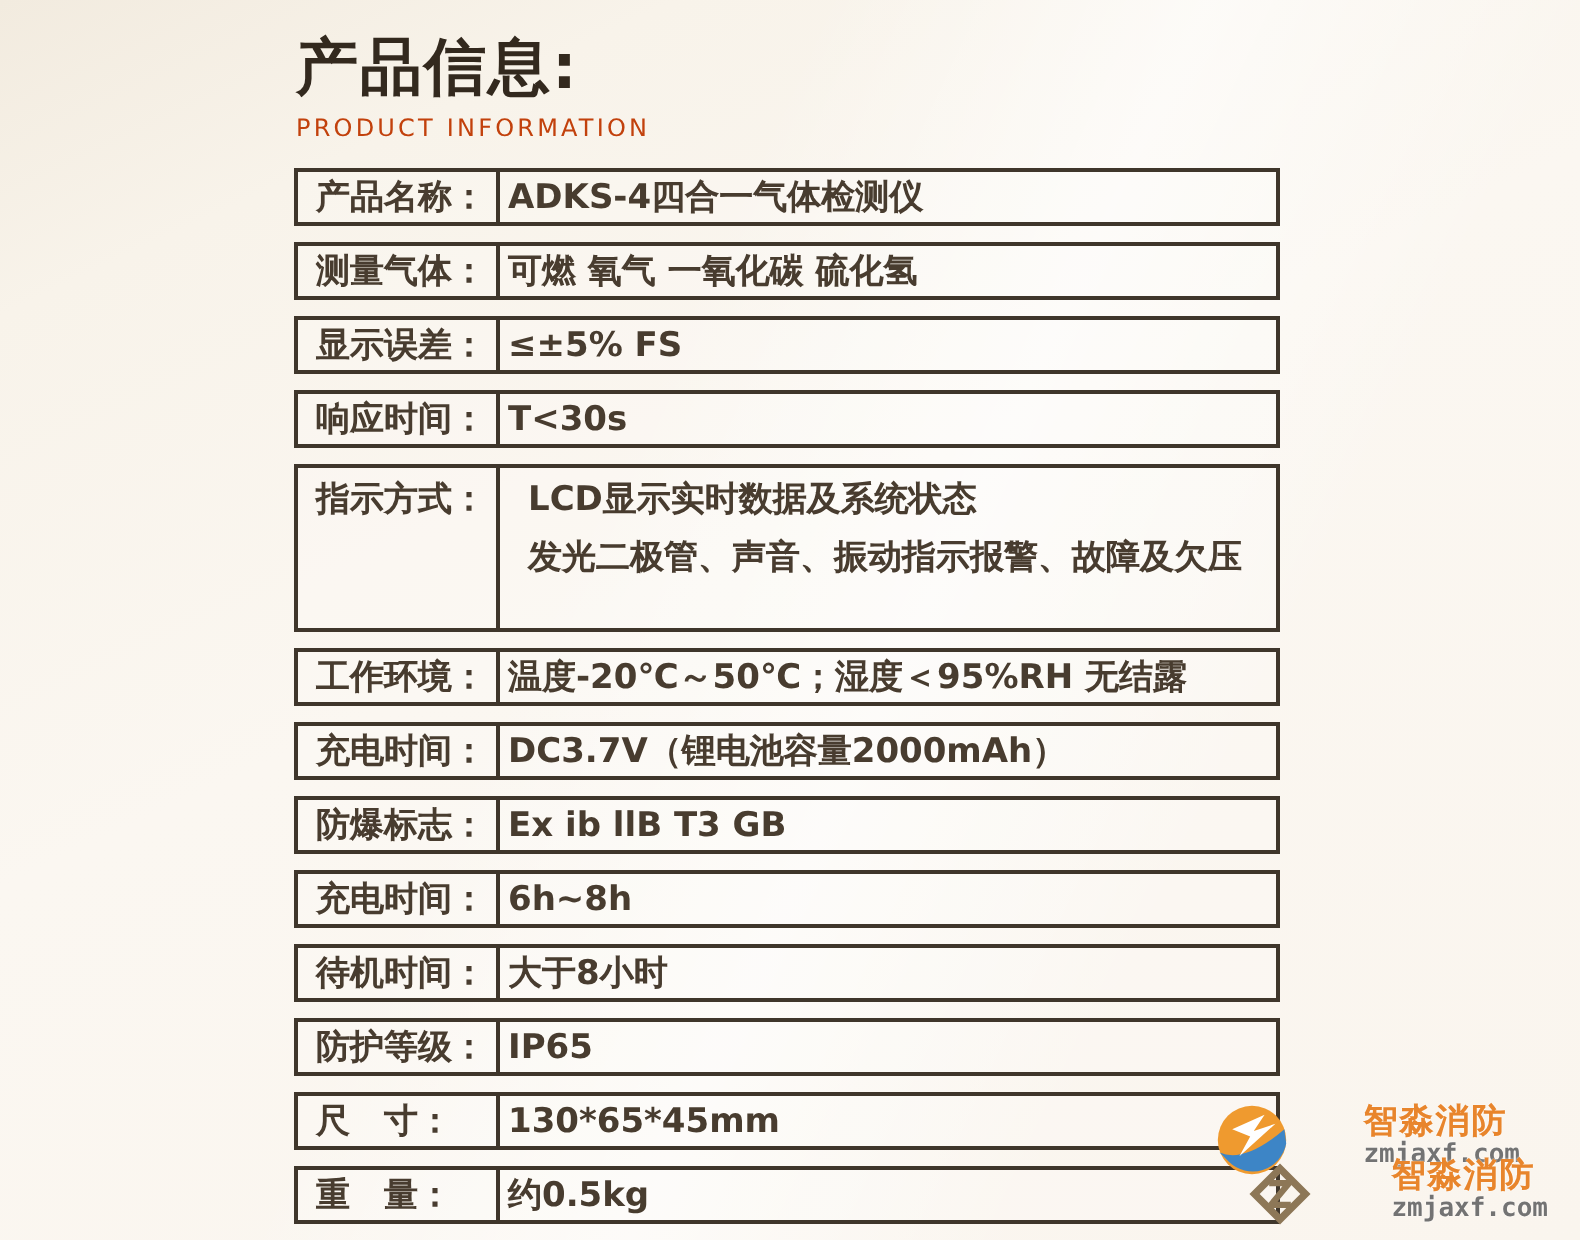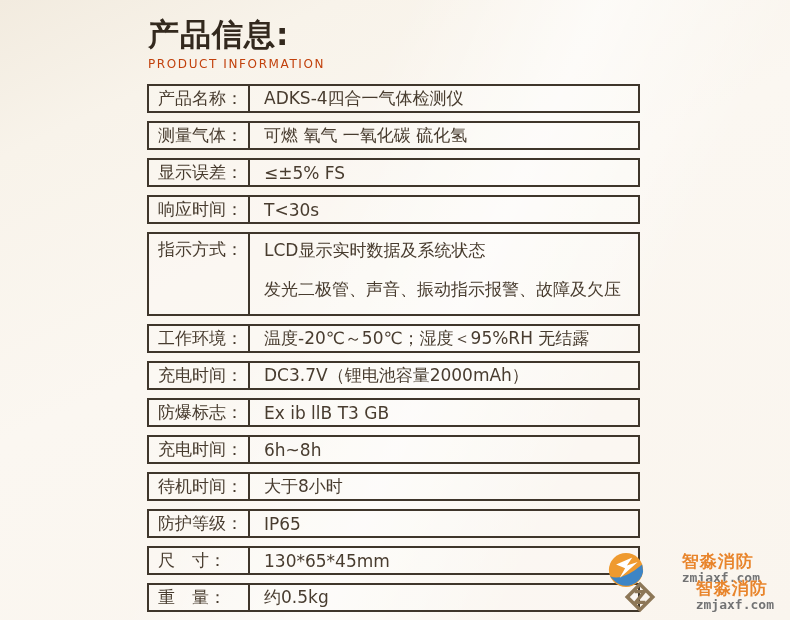--- a/index.html
+++ b/index.html
@@ -19,21 +19,21 @@
     color:#33291e;
     letter-spacing:1px;
     line-height:1.2;
   }
   .page-subtitle {
     margin-top:4px;
     font-size:12px;
     color:#c2410c;
     letter-spacing:1.6px;
   }
-  .spec-table { position:absolute; left:147px; top:84px; width:493px; }
+  .spec-table { position:absolute; left:147px; top:84px; width:493px;font-weight:bold; }
   .row {
     border:2px solid #3f362b;
     height:29px;
     margin-bottom:8px;
     display:flex;
     align-items:stretch;
     background:rgba(255,255,255,0.18);
   }
   .row.tall { height:84px; }
   .cell-label {
@@ -44,32 +44,32 @@
     padding-left:9px;
     font-size:17px;
     color:#483c2f;
     white-space:nowrap;
     flex-shrink:0;
   }
   .cell-value {
     flex:1;
     display:flex;
     align-items:center;
-    padding-left:14px;
+    padding-left:4px;
     font-size:17px;
     color:#483c2f;
     white-space:nowrap;
     overflow:hidden;
   }
   .row.tall .cell-label { align-items:flex-start; padding-top:4px; }
   .row.tall .cell-value {
     flex-direction:column;
     align-items:flex-start;
     justify-content:space-between;
-    padding:3px 0 12px 14px;
+    padding:3px 0 22px 14px;
   }
   .row.tall .cell-value div { height:26px; line-height:26px; }
   .watermark { position:absolute; right:8px; bottom:2px; width:145px; height:66px; }
   .wm-group { position:absolute; display:flex; align-items:flex-start;gap:36px; }
   .wm-group-1 { right:22px; top:0; }
   .wm-group-2 { right:8px; top:27px; }
   .wm-logo { flex-shrink:0; margin-right:2px; }
   .wm-text { display:flex; flex-direction:column; }
   .wm-brand {
     font-size:17px;

